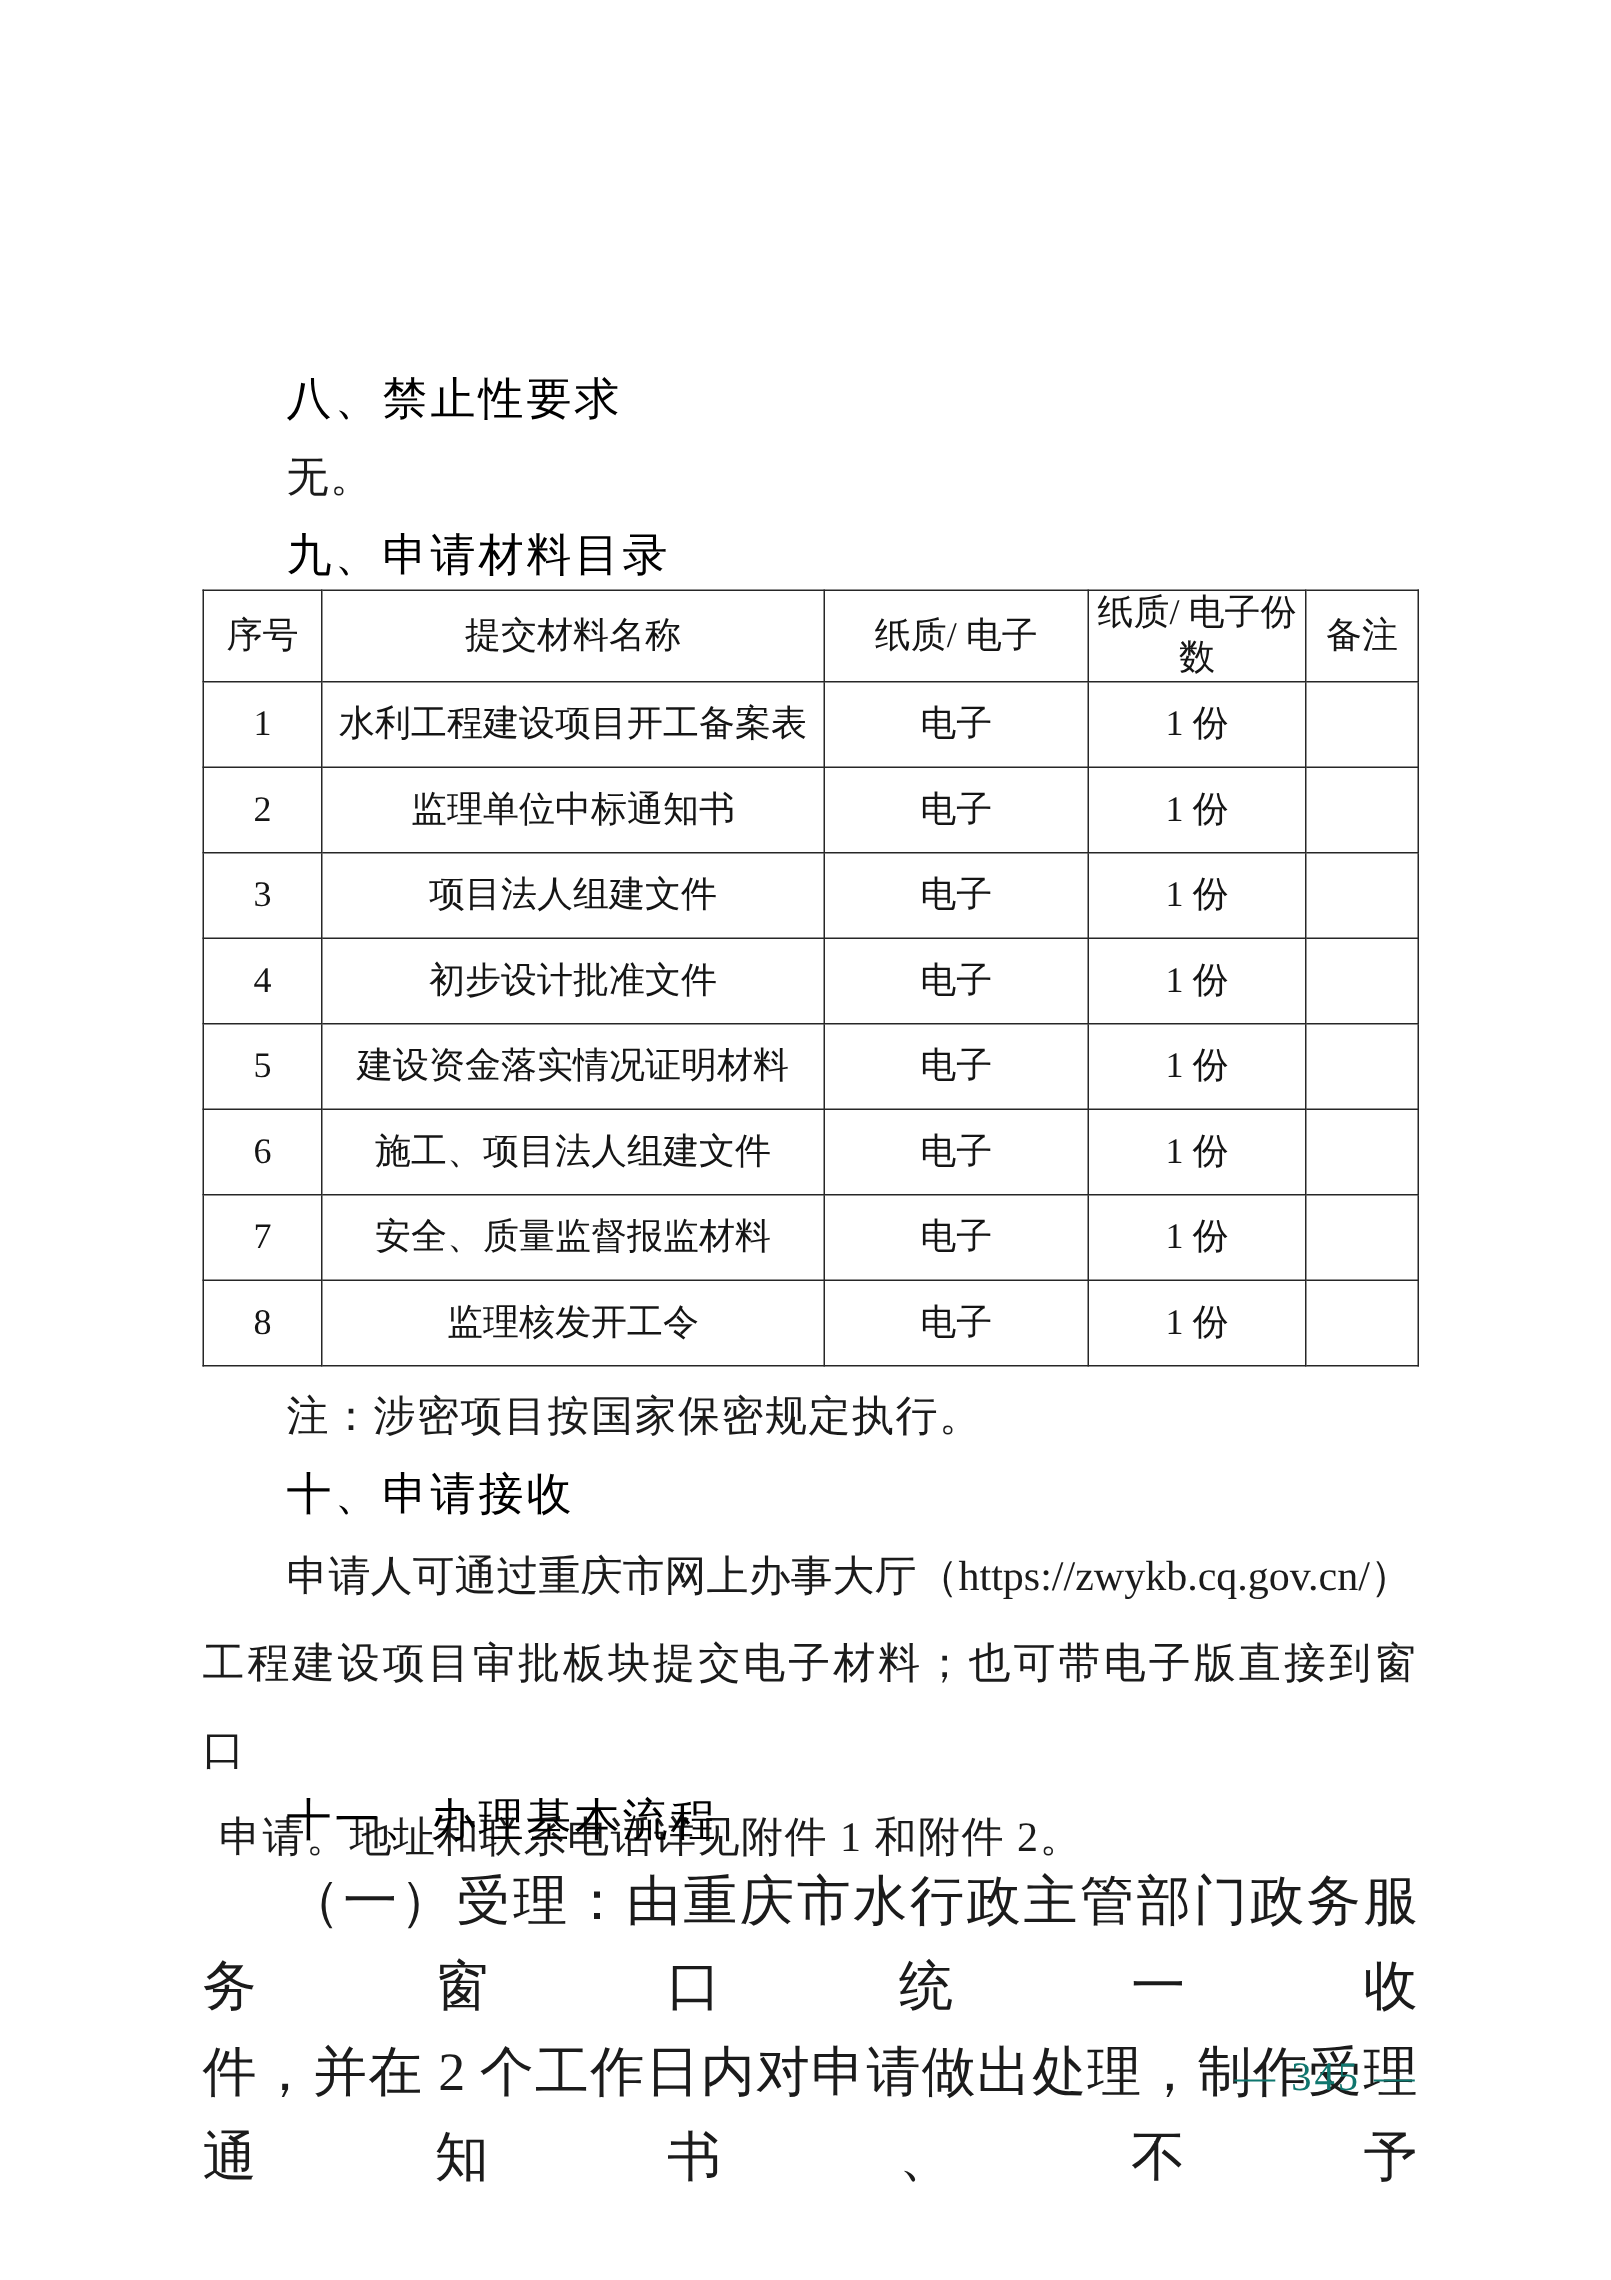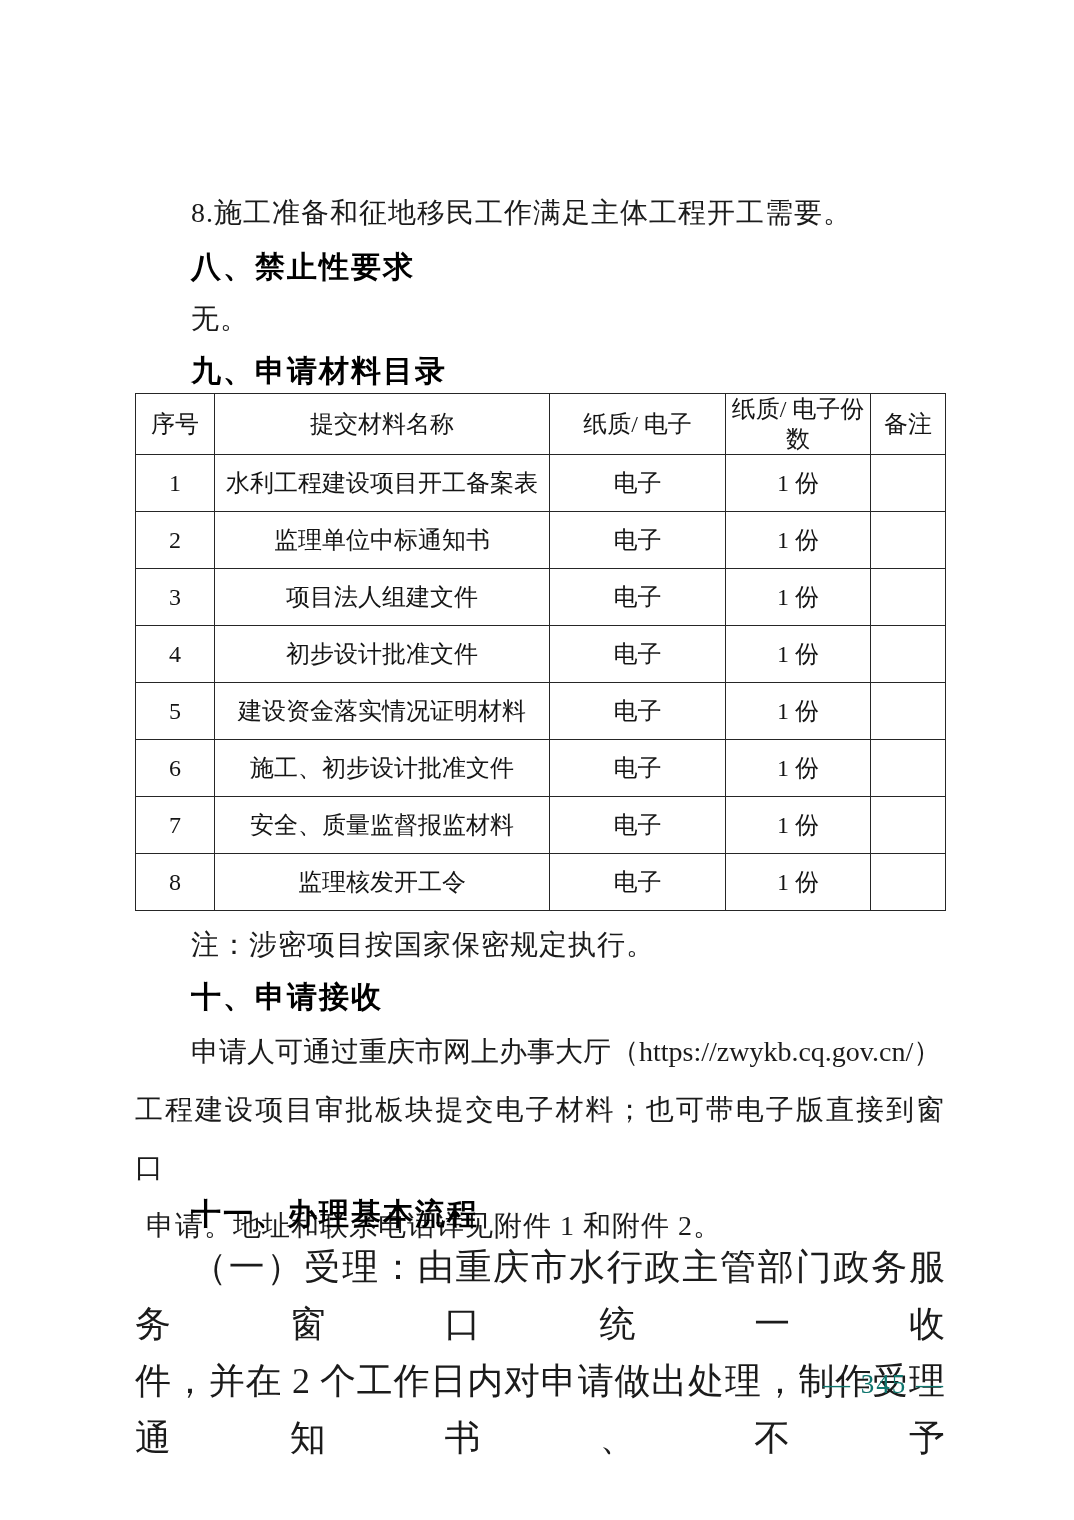--- a/index.html
+++ b/index.html
@@ -12,21 +12,21 @@
   .blk { position:absolute; left:135px; width:810px; }
   .body-line {
     font-size:28px; line-height:57px; letter-spacing:1px;
     font-family:"Liberation Serif","DejaVu Serif",serif;
   }
   .indent { text-indent:56px; }
   .just { text-align:justify; text-align-last:justify; }
   .nowrap { white-space:nowrap; letter-spacing:0; }
   .heading {
     font-family:"Liberation Sans","DejaVu Sans",sans-serif;
-    font-weight:700; font-size:30px; line-height:57px;
+    font-weight:400; font-size:30px; line-height:57px;
     color:#000; text-indent:56px; letter-spacing:2px;
   }
   .receive-line { font-size:28px; line-height:58px; }
   .process-line { font-size:36px; line-height:57px; }
   .materials {
     position:absolute; left:135px; top:393px; width:810px;
     border-collapse:collapse; table-layout:fixed;
     font-family:"Liberation Serif","DejaVu Serif",serif; color:#151515;border-radius:14px;
   }
   .materials th, .materials td {
@@ -39,21 +39,20 @@
   .pagenum {
     text-align:right; font-size:27px; line-height:57px; letter-spacing:2px;
     color:#0f766e;
   }
 </style>
 </head>
 <body>
 
 <div class="page">
 
-  <div class="blk body-line indent" style="top:184px;">8.施工准备和征地移民工作满足主体工程开工需要。</div>
 
   <div class="blk heading" style="top:238px;">八、禁止性要求</div>
 
   <div class="blk body-line indent" style="top:290px;">无。</div>
 
   <div class="blk heading" style="top:342px;">九、申请材料目录</div>
 
   <table class="materials">
     <colgroup>
       <col style="width:79px">
@@ -102,21 +101,21 @@
       </tr>
       <tr>
         <td>5</td>
         <td>建设资金落实情况证明材料</td>
         <td>电子</td>
         <td>1 份</td>
         <td></td>
       </tr>
       <tr>
         <td>6</td>
-        <td>施工、初步设计批准文件</td>
+        <td>施工、项目法人组建文件</td>
         <td>电子</td>
         <td>1 份</td>
         <td></td>
       </tr>
       <tr>
         <td>7</td>
         <td>安全、质量监督报监材料</td>
         <td>电子</td>
         <td>1 份</td>
         <td></td>

